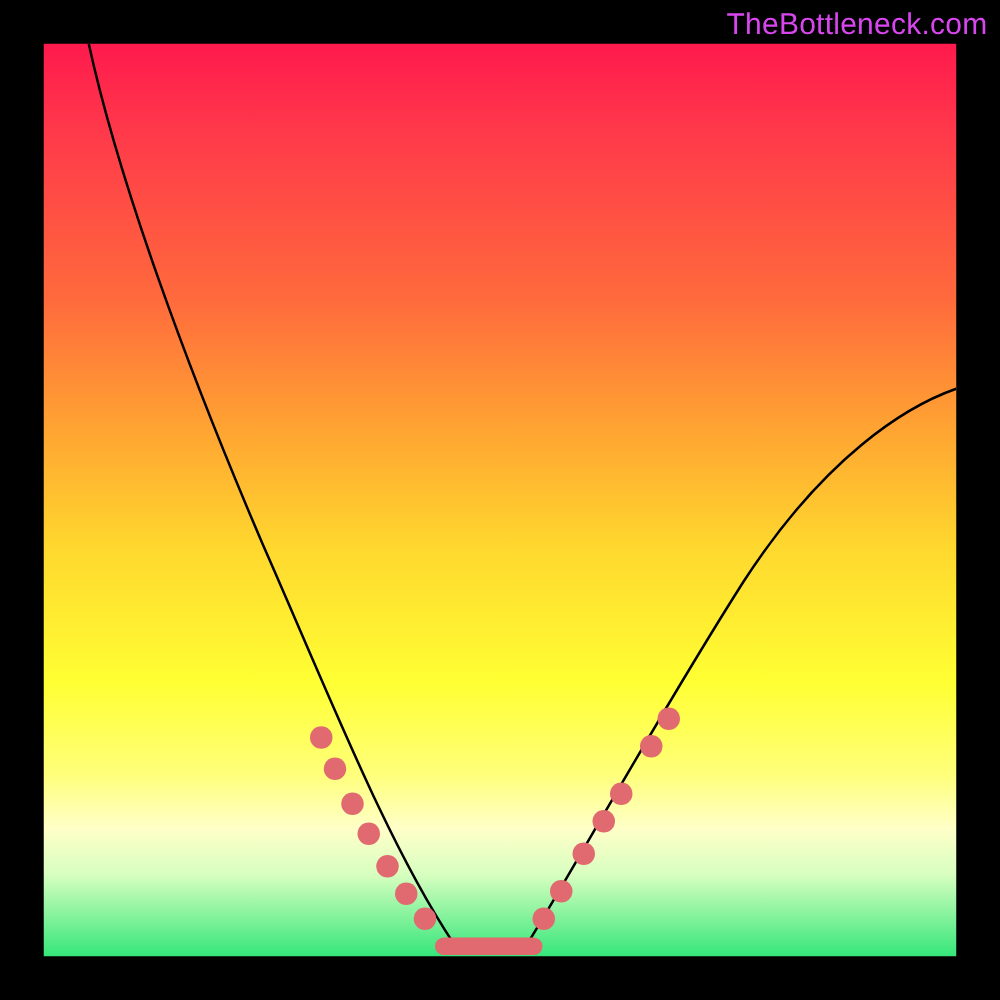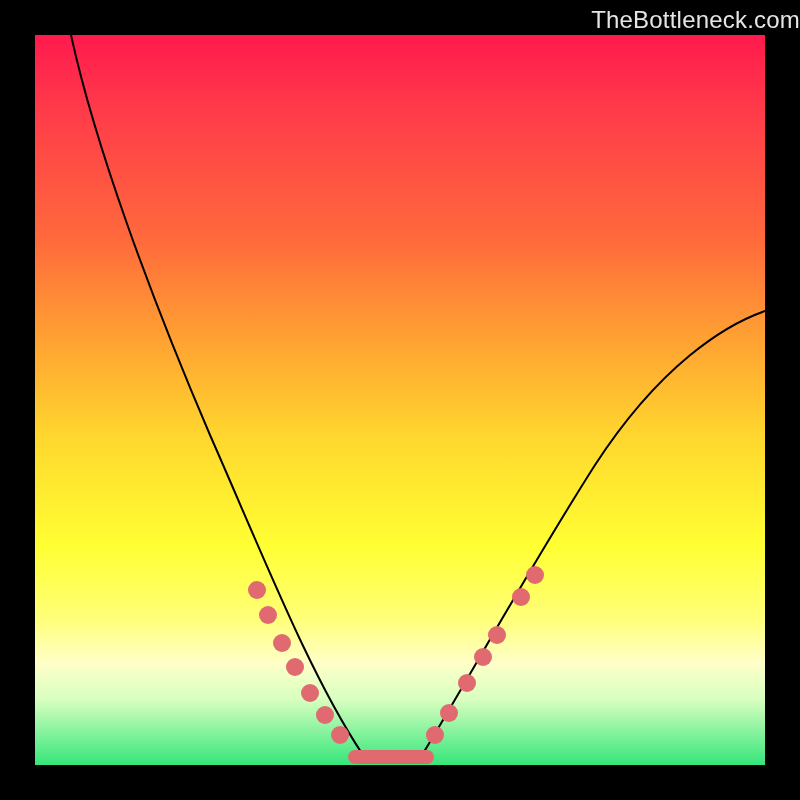--- a/index.html
+++ b/index.html
@@ -43,22 +43,22 @@
     position: absolute;
     left: 0;
     top: 0;
     width: 730px;
     height: 730px;
     overflow: visible;
   }
   .watermark {
     position: absolute;
     top: 6px;
-    right: 0;
-    color: #e5e5e5;
+    right: 10px;
+    color: #d946ef;
     font-size: 24px;
     font-weight: 500;
     letter-spacing: 0.2px;
   }
   .curve {
     fill: none;
     stroke: #000;
     stroke-width: 2;
   }
   .marker {

